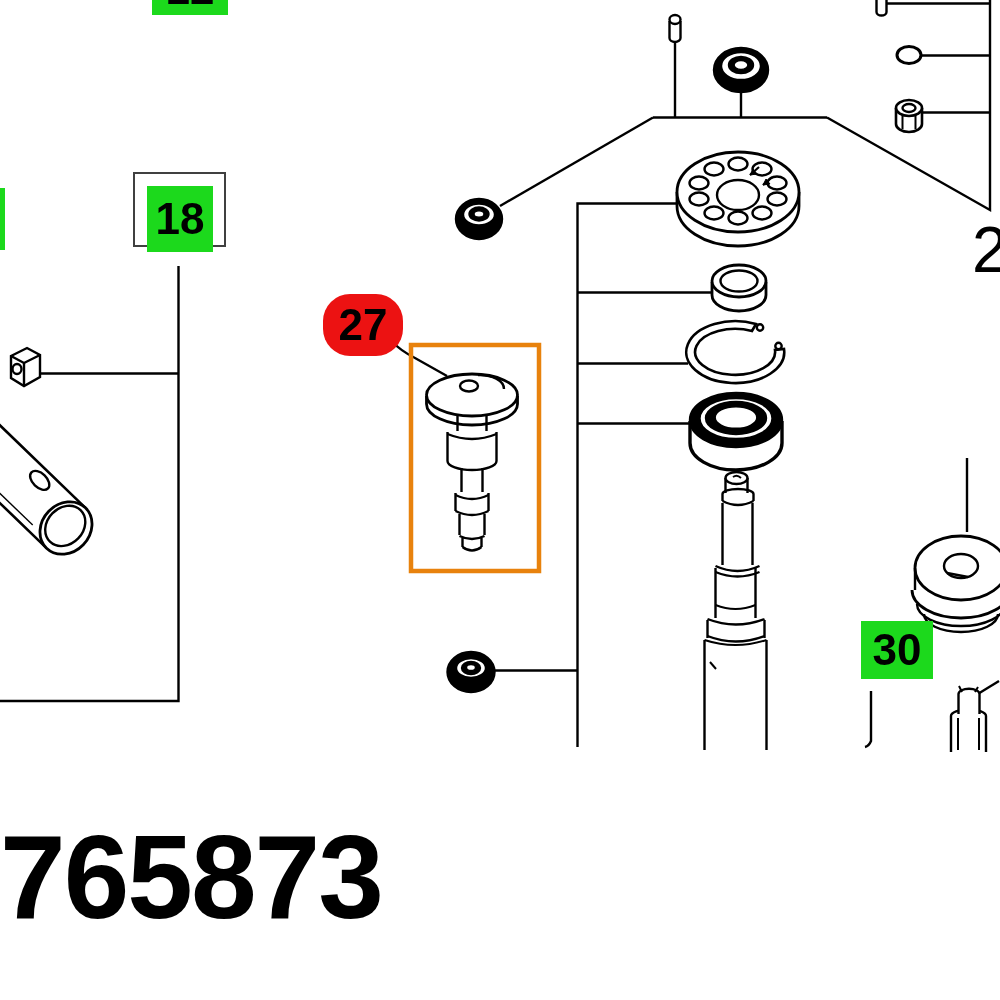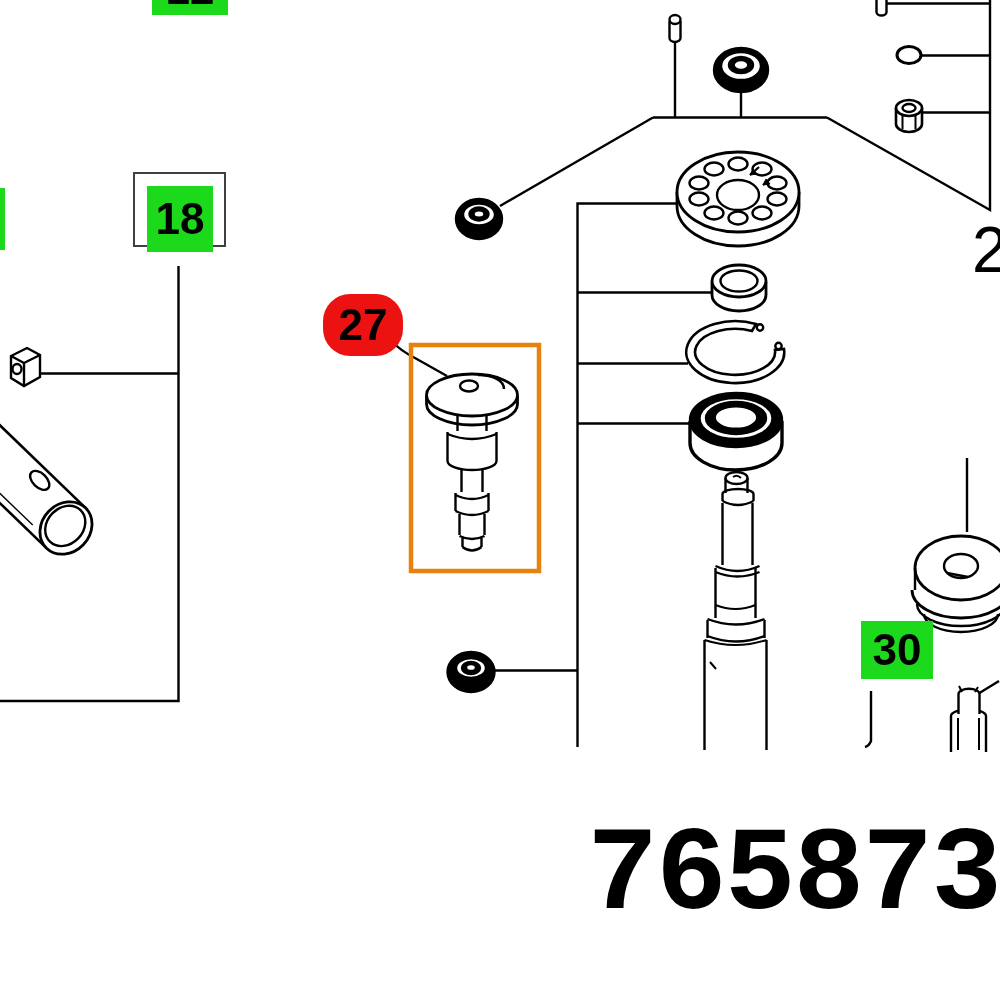--- a/index.html
+++ b/index.html
@@ -13,22 +13,22 @@
   .red{background:#ec1212;border-radius:27px;}
   .c18outer{position:absolute;left:133px;top:172px;width:93px;height:75px;background:#fff;
             border:2px solid #404040;box-sizing:border-box;z-index:5;}
   .c18inner{position:absolute;left:12px;top:12px;width:66px;height:66px;}
   .ctop{left:152px;top:-48px;width:76px;height:63px;align-items:flex-end;padding-bottom:4px;box-sizing:border-box;}
   .cleft{left:-71px;top:188px;width:76px;height:62px;}
   .c27{left:323px;top:294px;width:80px;height:62px;}
   .c29{left:925px;top:386px;width:72px;height:59px;}
   .c30{left:861px;top:621px;width:72px;height:58px;}
   .stray2{position:absolute;left:972px;top:218px;font-size:64px;font-weight:500;line-height:1;color:#000;z-index:4;}
-  .partnum{position:absolute;left:0;right:0;top:818px;text-align:right;font-size:118px;
-           font-weight:700;letter-spacing:-2px;line-height:1;color:#000;z-index:4;font-family:Liberation Mono, monospace;}
+  .partnum{position:absolute;left:0;right:0;top:818px;text-align:left;font-size:118px;
+           font-weight:700;letter-spacing:-2px;line-height:1;color:#000;z-index:4;}
 </style>
 </head>
 <body>
 
 <div class="stage">
 
   <svg width="1000" height="1000" viewBox="0 0 1000 1000">
 
     <g>
       <path d="M178.5,266 V701 H0"></path>

